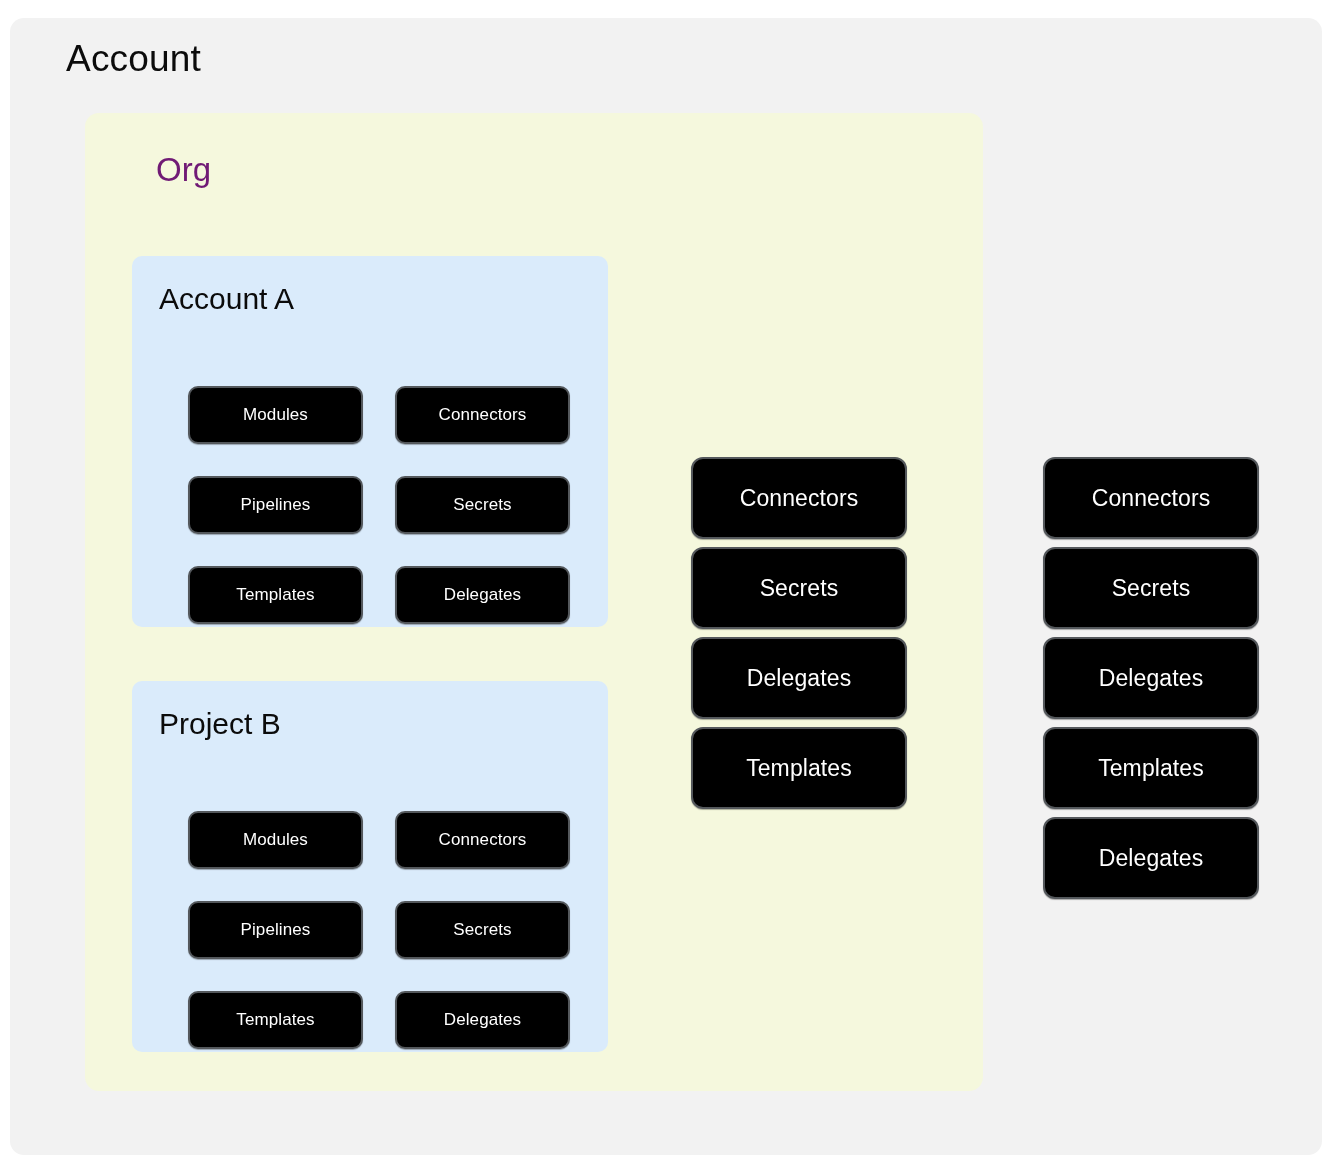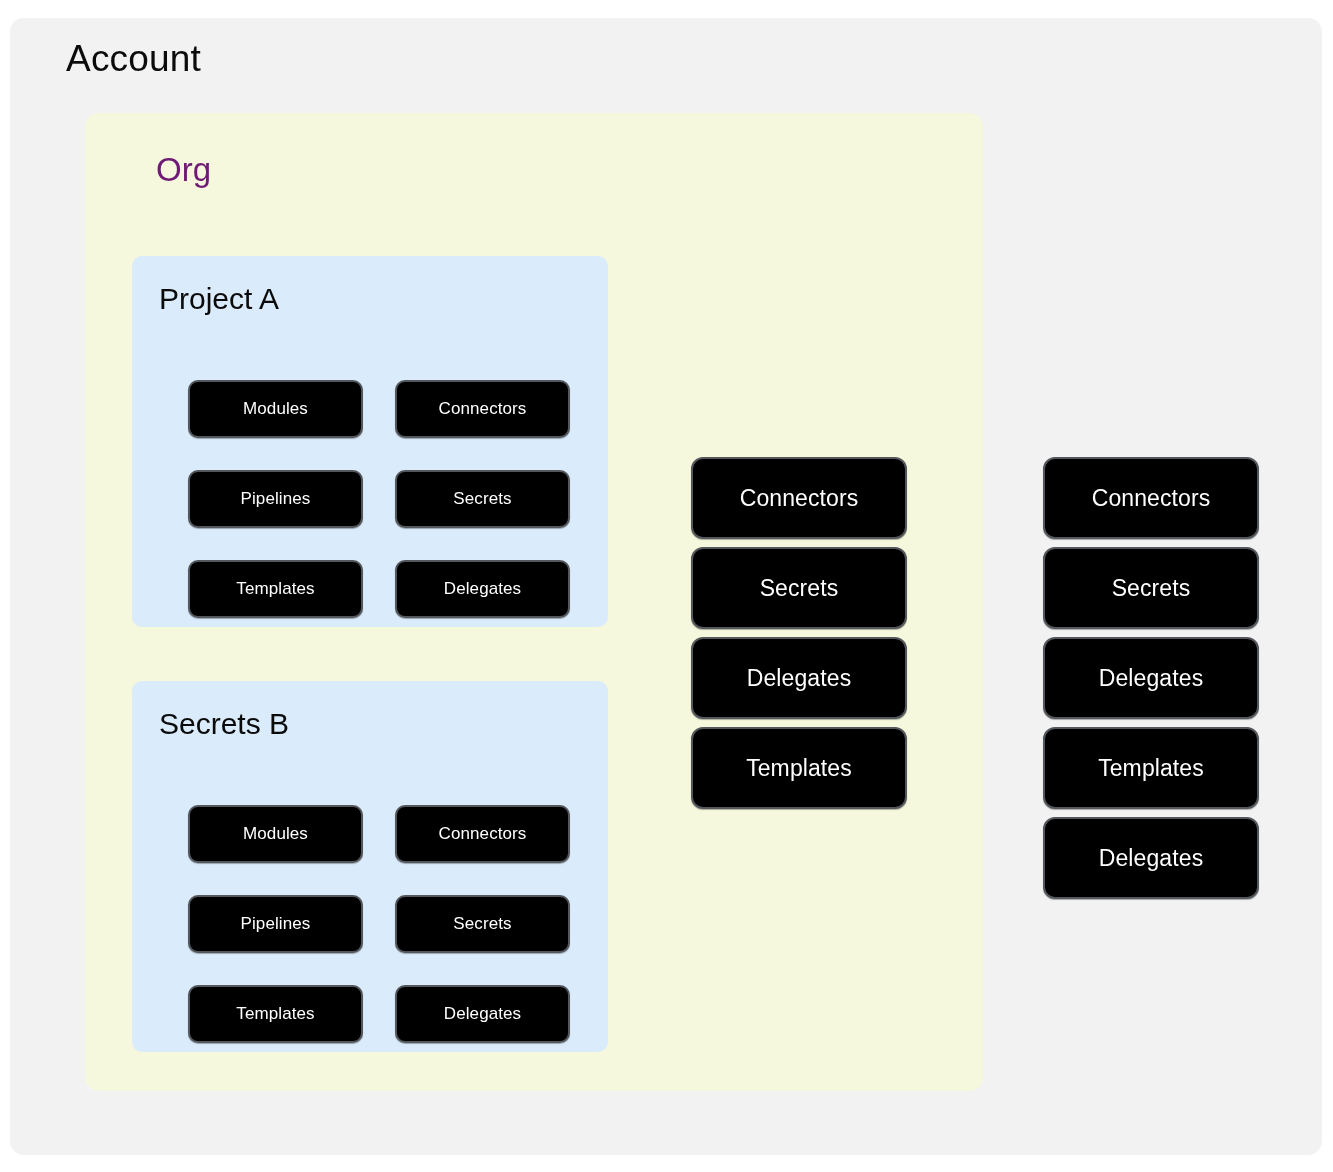--- a/index.html
+++ b/index.html
@@ -81,21 +81,21 @@
     font-size: 30px;
     line-height: 1;
     color: #0b0b0b;
     font-weight: 400;
     white-space: nowrap;
   }
 
   .project-grid {
     position: absolute;
     left: 56px;
-    top: 124px;
+    top: 130px;
     display: grid;
     grid-template-columns: 175px 175px;
     grid-auto-rows: 58px;
     column-gap: 18px;
     row-gap: 15px;
     gap: 32px;
   }
 
   
   .node {
@@ -138,33 +138,33 @@
 
 <div class="account-box">
 
   <div class="account-title">Account</div>
 
   <div class="org-box">
 
     <div class="org-title">Org</div>
 
     <div class="project-box project-a">
-      <div class="project-title">Project A</div>
+      <div class="project-title">Account A</div>
       <div class="project-grid">
         <div class="node node-sm">Modules</div>
         <div class="node node-sm">Connectors</div>
         <div class="node node-sm">Pipelines</div>
         <div class="node node-sm">Secrets</div>
         <div class="node node-sm">Templates</div>
         <div class="node node-sm">Delegates</div>
       </div>
     </div>
 
     <div class="project-box project-b">
-      <div class="project-title">Secrets B</div>
+      <div class="project-title">Project B</div>
       <div class="project-grid">
         <div class="node node-sm">Modules</div>
         <div class="node node-sm">Connectors</div>
         <div class="node node-sm">Pipelines</div>
         <div class="node node-sm">Secrets</div>
         <div class="node node-sm">Templates</div>
         <div class="node node-sm">Delegates</div>
       </div>
     </div>
 

